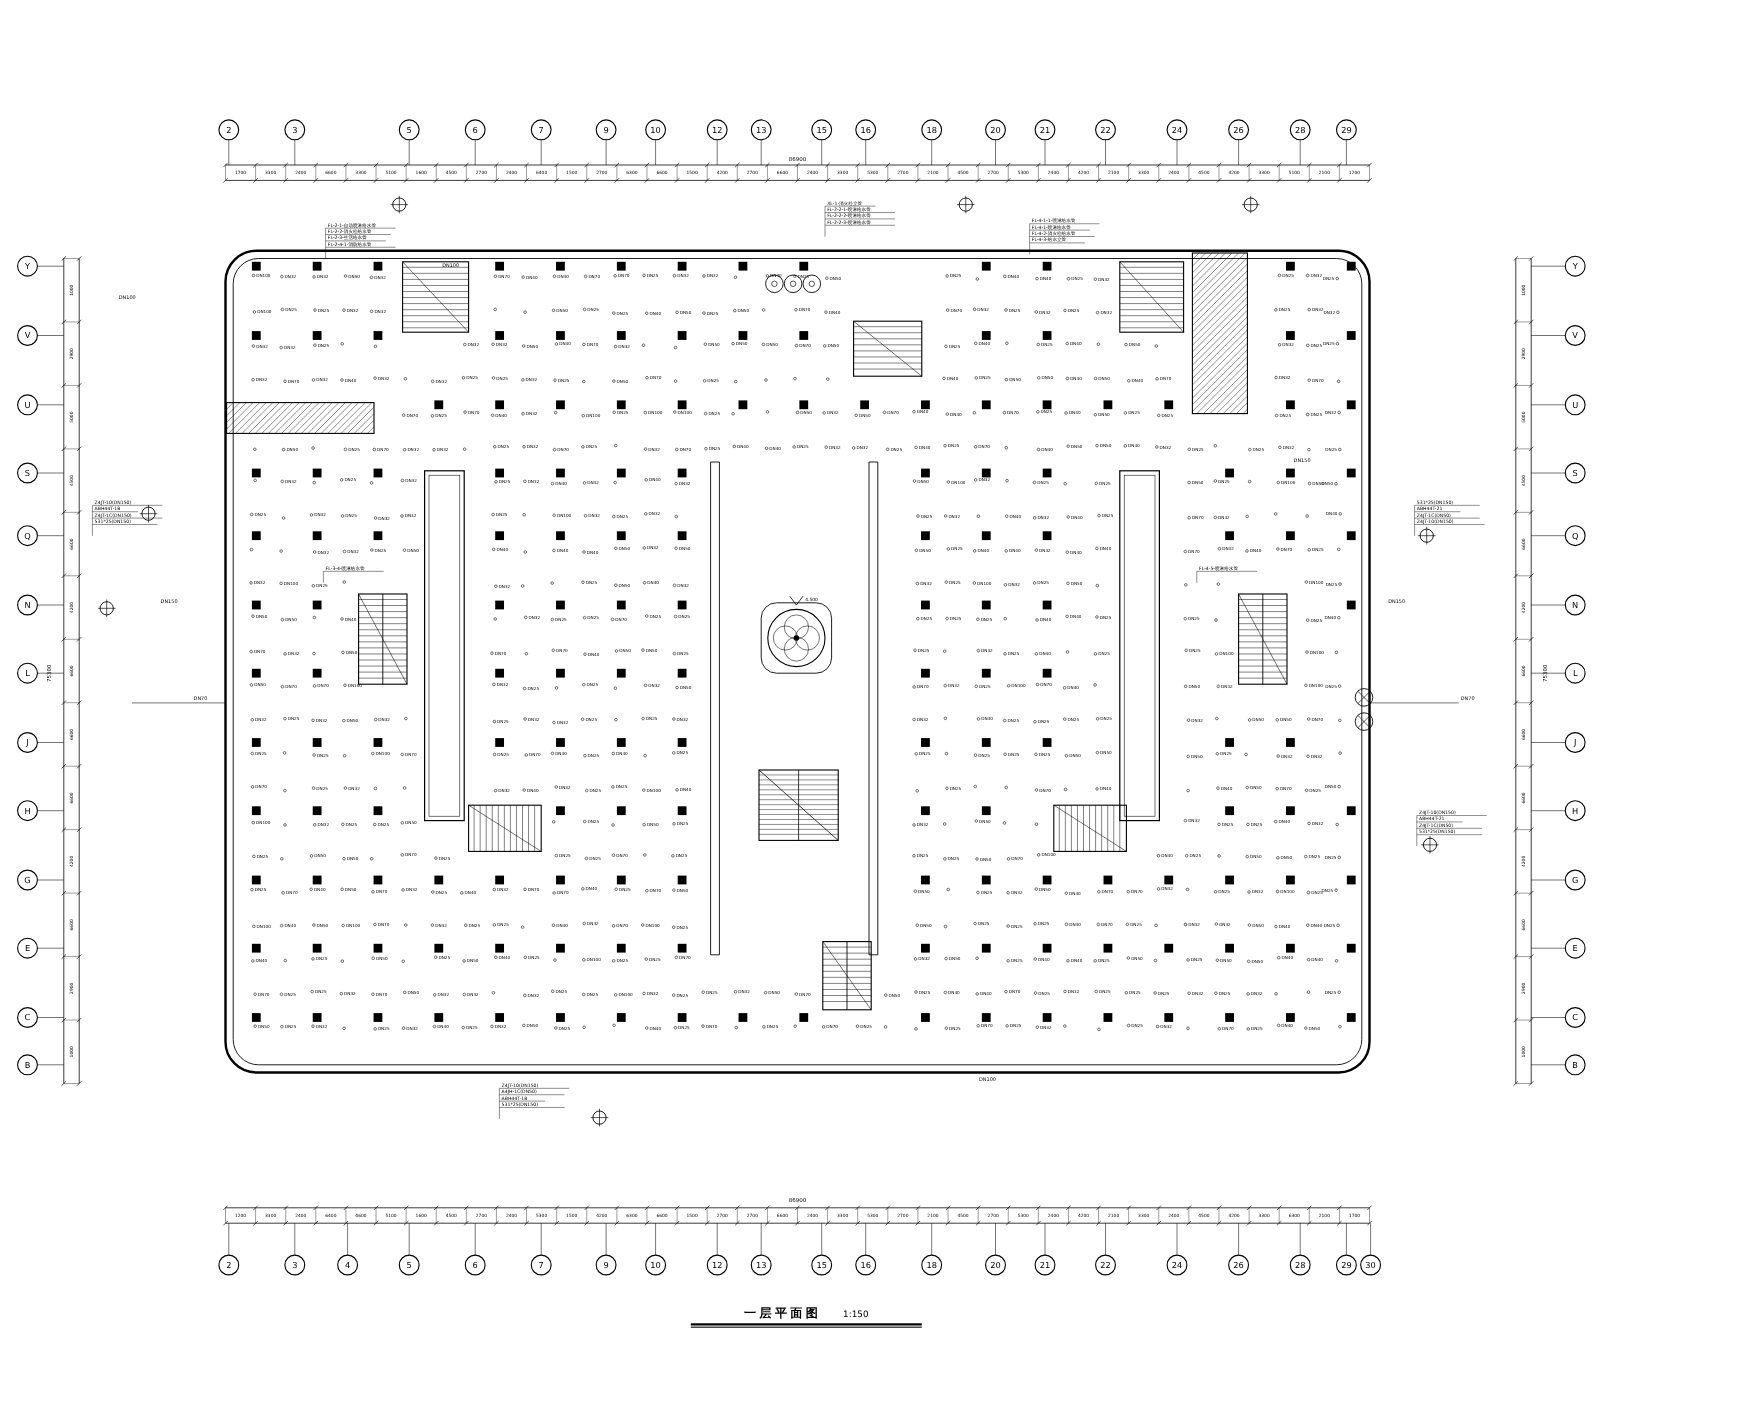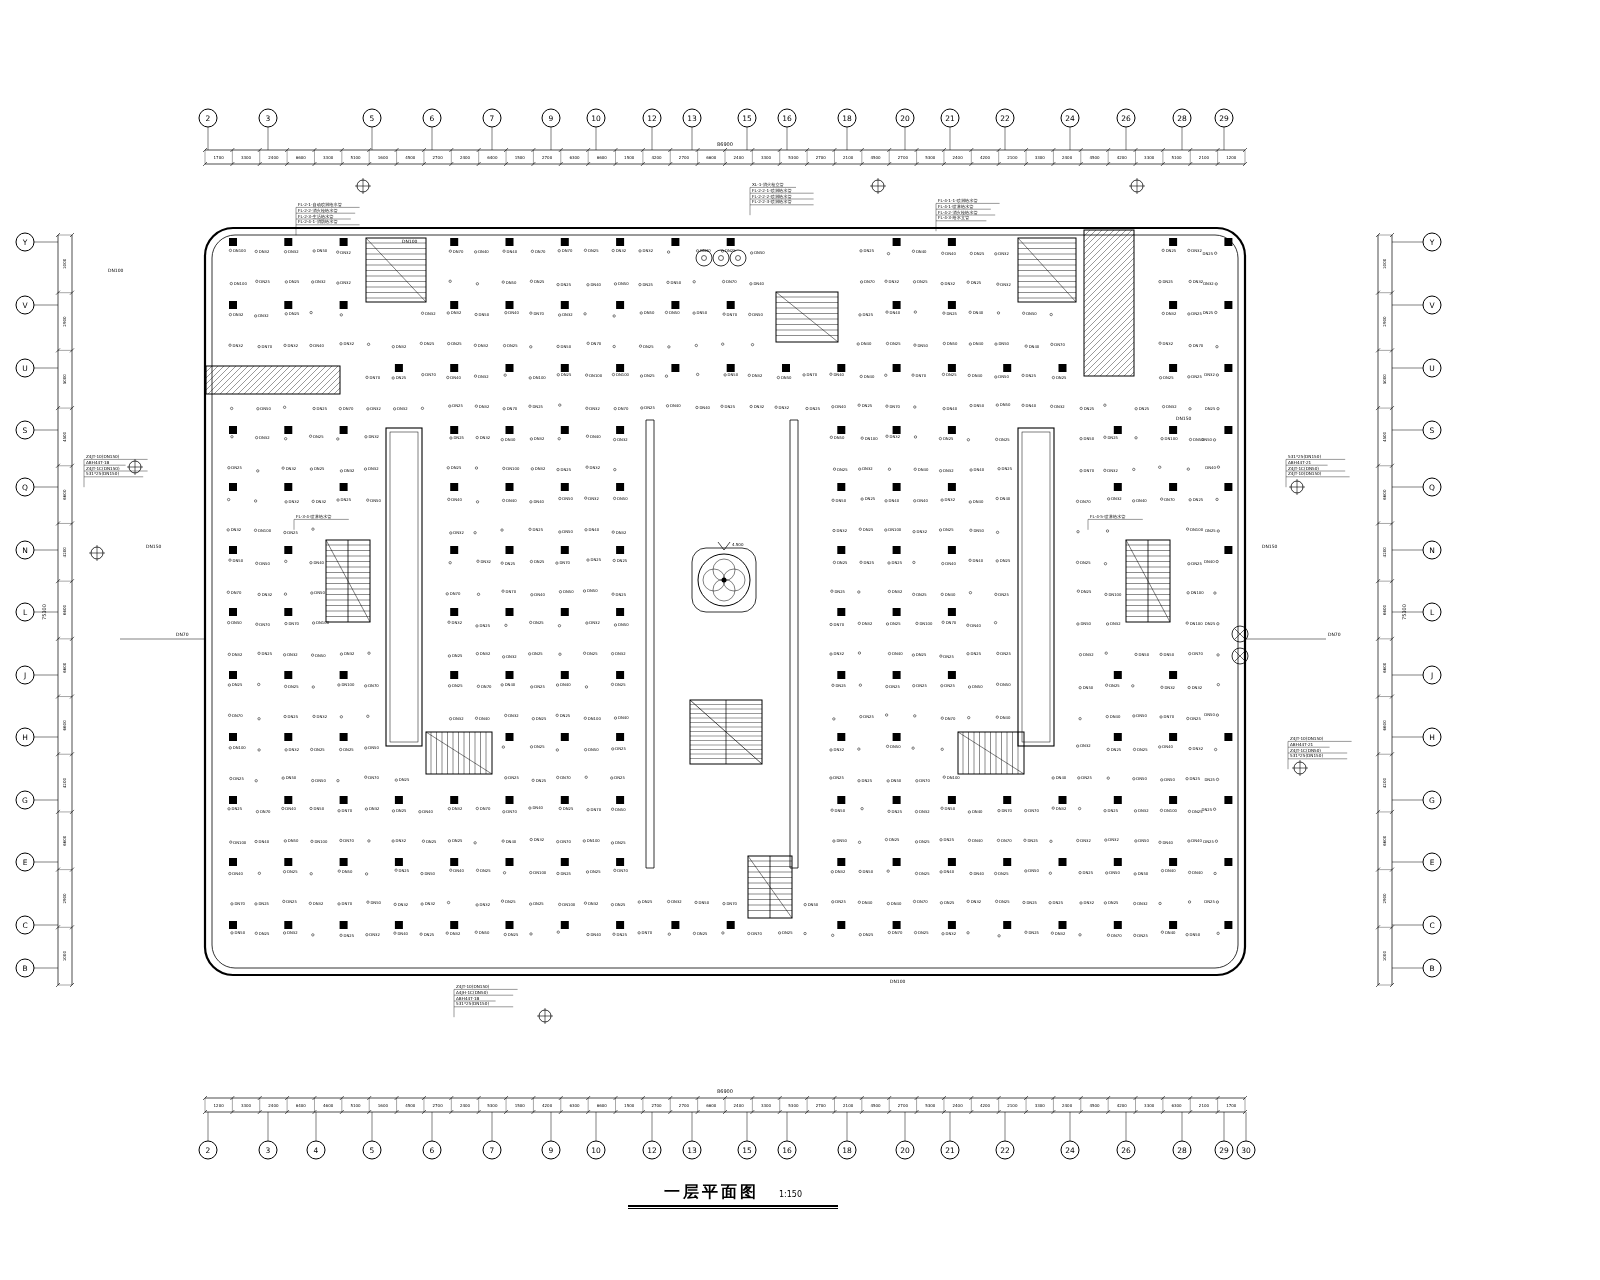--- a/index.html
+++ b/index.html
@@ -3,21 +3,21 @@
 <meta charset="utf-8">
 <style>
   html,body{margin:0;padding:0;background:#e8e8e8;}
   .canvas{position:relative;width:1600px;height:1280px;background:#ffffff;overflow:hidden;
           font-family:"DejaVu Sans",sans-serif;}
   svg{position:absolute;left:0;top:0;}
   svg text{fill:#000;font-family:"DejaVu Sans",sans-serif;}
   .title-block{position:absolute;left:628px;top:1182px;width:210px;text-align:center;
                border-bottom:2px solid #000;padding-bottom:2px;}
   .title-block:after{content:'';position:absolute;left:0;right:0;bottom:-4px;border-bottom:1px solid #000;}
-  .title-text{font-size:16px;font-weight:bold;letter-spacing:3px;color:#000;}
+  .title-text{font-size:11px;font-weight:bold;letter-spacing:3px;color:#000;}
   .title-scale{font-size:8px;margin-left:20px;color:#000;}
 </style>
 </head>
 <body>
 
 <div class="canvas">
   <svg id="plan" width="1600" height="1280">
       <g>
         <line x1="205" y1="150" x2="1245" y2="150" stroke="#000" stroke-width="0.7"></line>
         <line x1="205" y1="164" x2="1245" y2="164" stroke="#000" stroke-width="0.7"></line>

